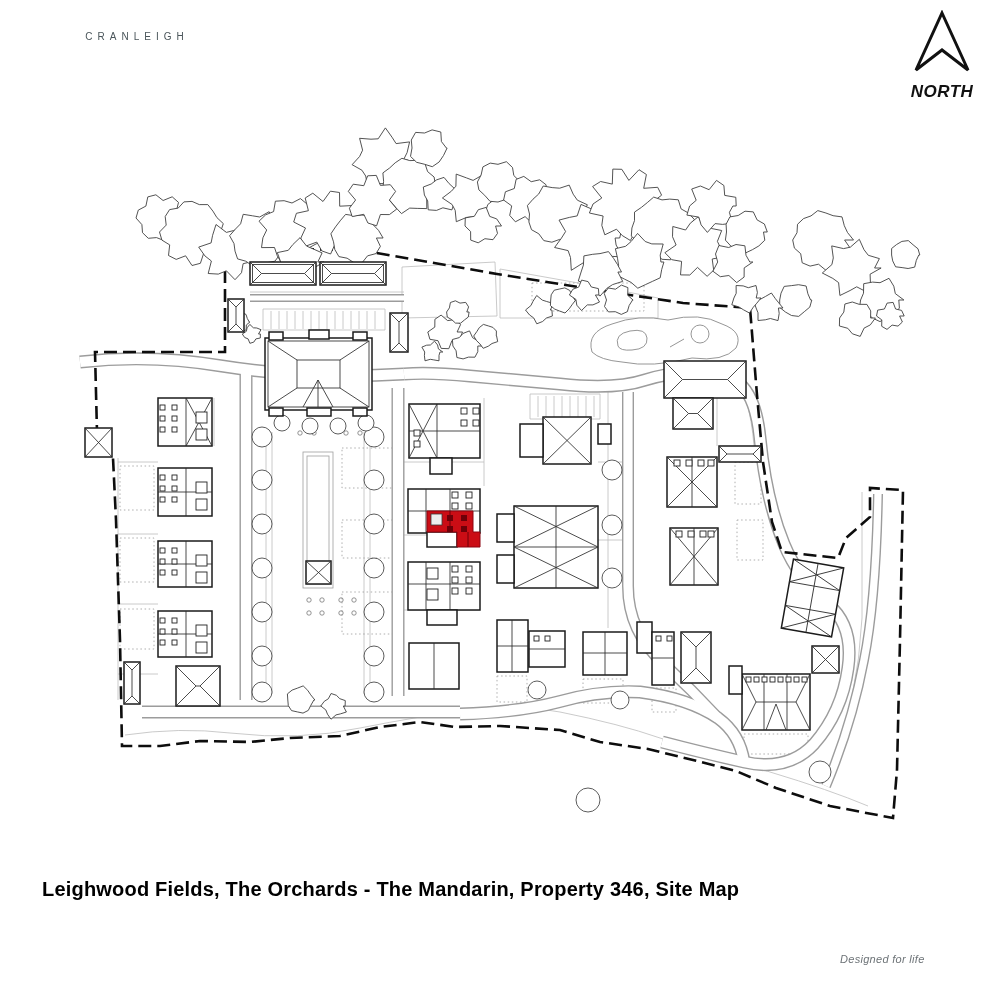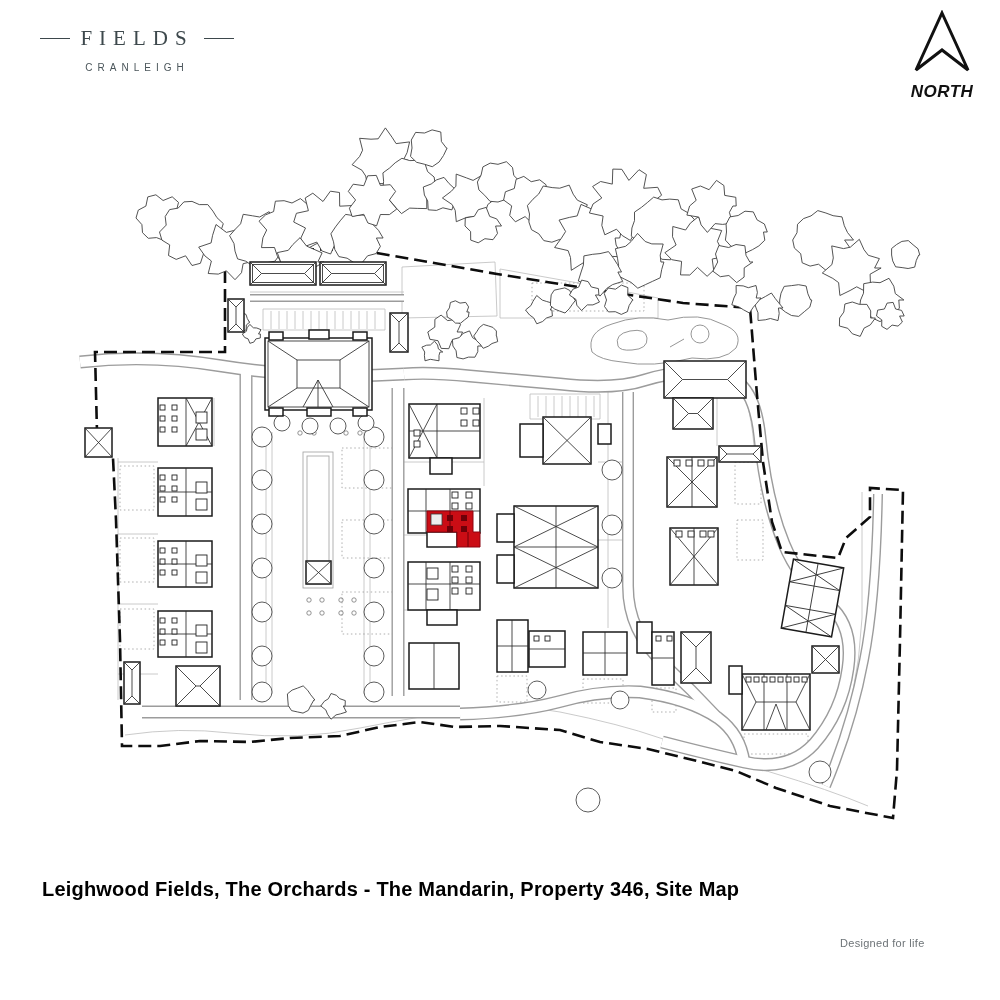--- a/index.html
+++ b/index.html
@@ -11,21 +11,21 @@
   .logo-l2{display:flex;align-items:center;justify-content:center;gap:10px;margin-top:6px;font-size:21px;letter-spacing:7px;}
   .logo-rule{display:inline-block;width:30px;height:1px;background:#3d484c;}
   .logo-l3{margin-top:11px;font-size:10px;letter-spacing:5px;font-family:"Liberation Sans",sans-serif;color:#4a555a;}
   
   .north{left:890px;top:10px;width:104px;text-align:center;color:#111;font-style:italic;}
   .north-label{font-size:17px;font-weight:bold;letter-spacing:.5px;margin-top:4px;}
   
   .caption{left:42px;top:878px;font-size:20px;font-weight:bold;color:#000000;letter-spacing:.2px;}
   .berkeley{left:840px;top:936px;color:#585e62;font-family:"Liberation Serif",serif;}
   .berkeley-name{font-size:37px;line-height:1;}
-  .berkeley-tag{font-size:11px;color:#6d7377;font-family:"Liberation Sans",sans-serif;margin-top:1px;letter-spacing:.3px;}
+  .berkeley-tag{font-size:11px;color:#6d7377;font-family:"Liberation Sans",sans-serif;margin-top:17px;letter-spacing:.3px;font-style:italic;}
   
   .plot{stroke:#bdbdbd;stroke-width:.8;fill:none;}
   .plotd{stroke:#9e9e9e;stroke-width:.8;fill:none;}
   .dot{stroke:#9a9a9a;stroke-width:.8;fill:none;stroke-dasharray:1.5 2.6;}
   .roadc{stroke:#9c9c9c;fill:none;}
   .roadw{stroke:#fff;fill:none;}
   .bnd{stroke:#0d0d0d;stroke-width:2.6;fill:none;stroke-dasharray:13 6;}
   .cloud{stroke:#3f3f3f;stroke-width:.9;fill:#fff;}
   .tree{stroke:#4a4a4a;stroke-width:.9;fill:#fff;}
   .bld{stroke:#1b1b1b;stroke-width:1.5;fill:#fff;}
@@ -555,25 +555,20 @@
       <path d="M468,532 L468,547" stroke="#6e0008" stroke-width="1" fill="none"></path>
       <rect x="447" y="515" width="6" height="6" fill="#6e0008"></rect>
       <rect x="461" y="515" width="6" height="6" fill="#6e0008"></rect>
       <rect x="447" y="526" width="6" height="6" fill="#6e0008"></rect>
       <rect x="461" y="526" width="6" height="6" fill="#6e0008"></rect>
       <rect x="431" y="514" width="11" height="11" fill="#ededed" stroke="#3a3a3a" stroke-width="0.8"></rect>
     </g>
   </svg>
 
 <div class="abs logo">
-  <div class="logo-l2">
-    <span class="logo-rule"></span>
-    <span>FIELDS</span>
-    <span class="logo-rule"></span>
-  </div>
   <div class="logo-l3">CRANLEIGH</div>
 </div>
 
 <div class="abs north">
   <svg width="70" height="64" viewBox="0 0 70 64">
     <path d="M35,3 L61,60 L35,40 L9,60 Z" fill="#fff" stroke="#111" stroke-width="3" stroke-linejoin="miter"></path>
   </svg>
   <div class="north-label">NORTH</div>
 </div>
 

